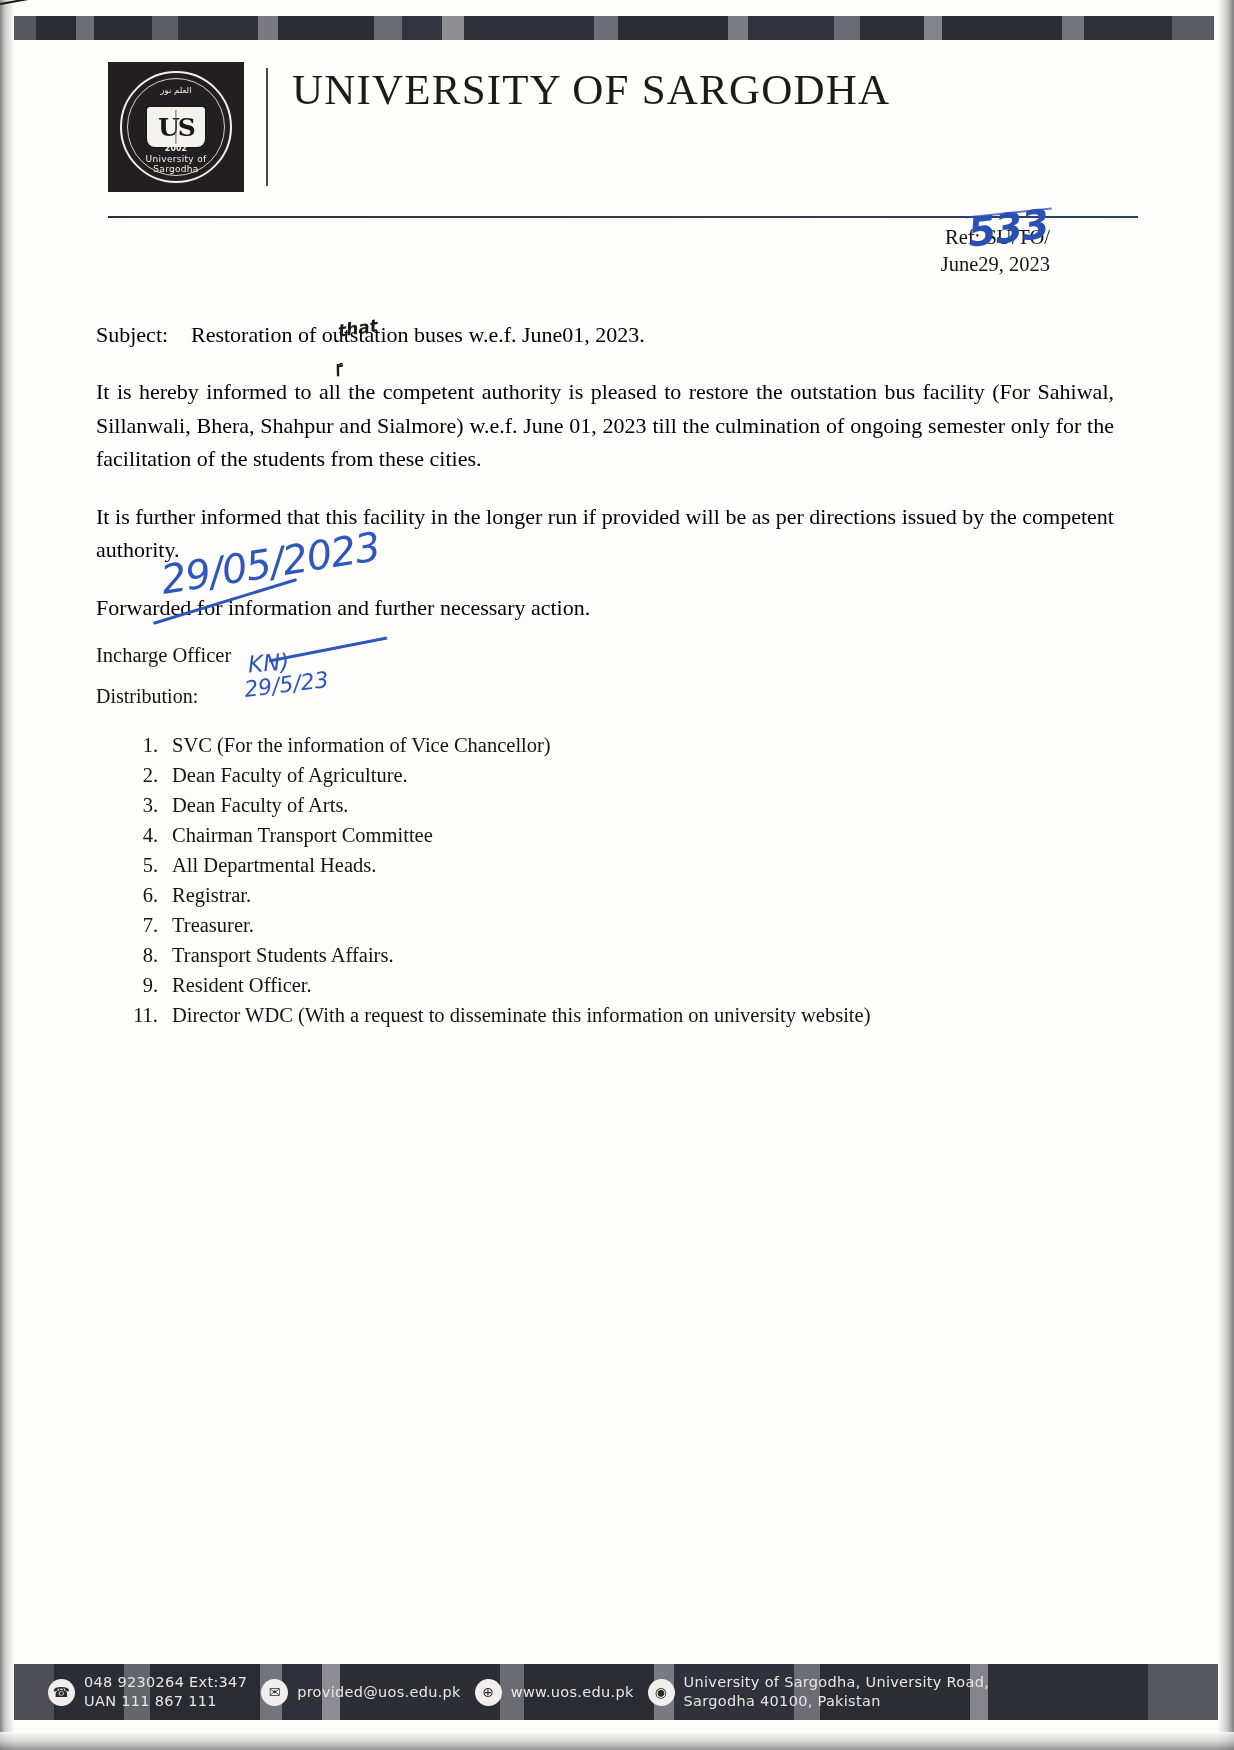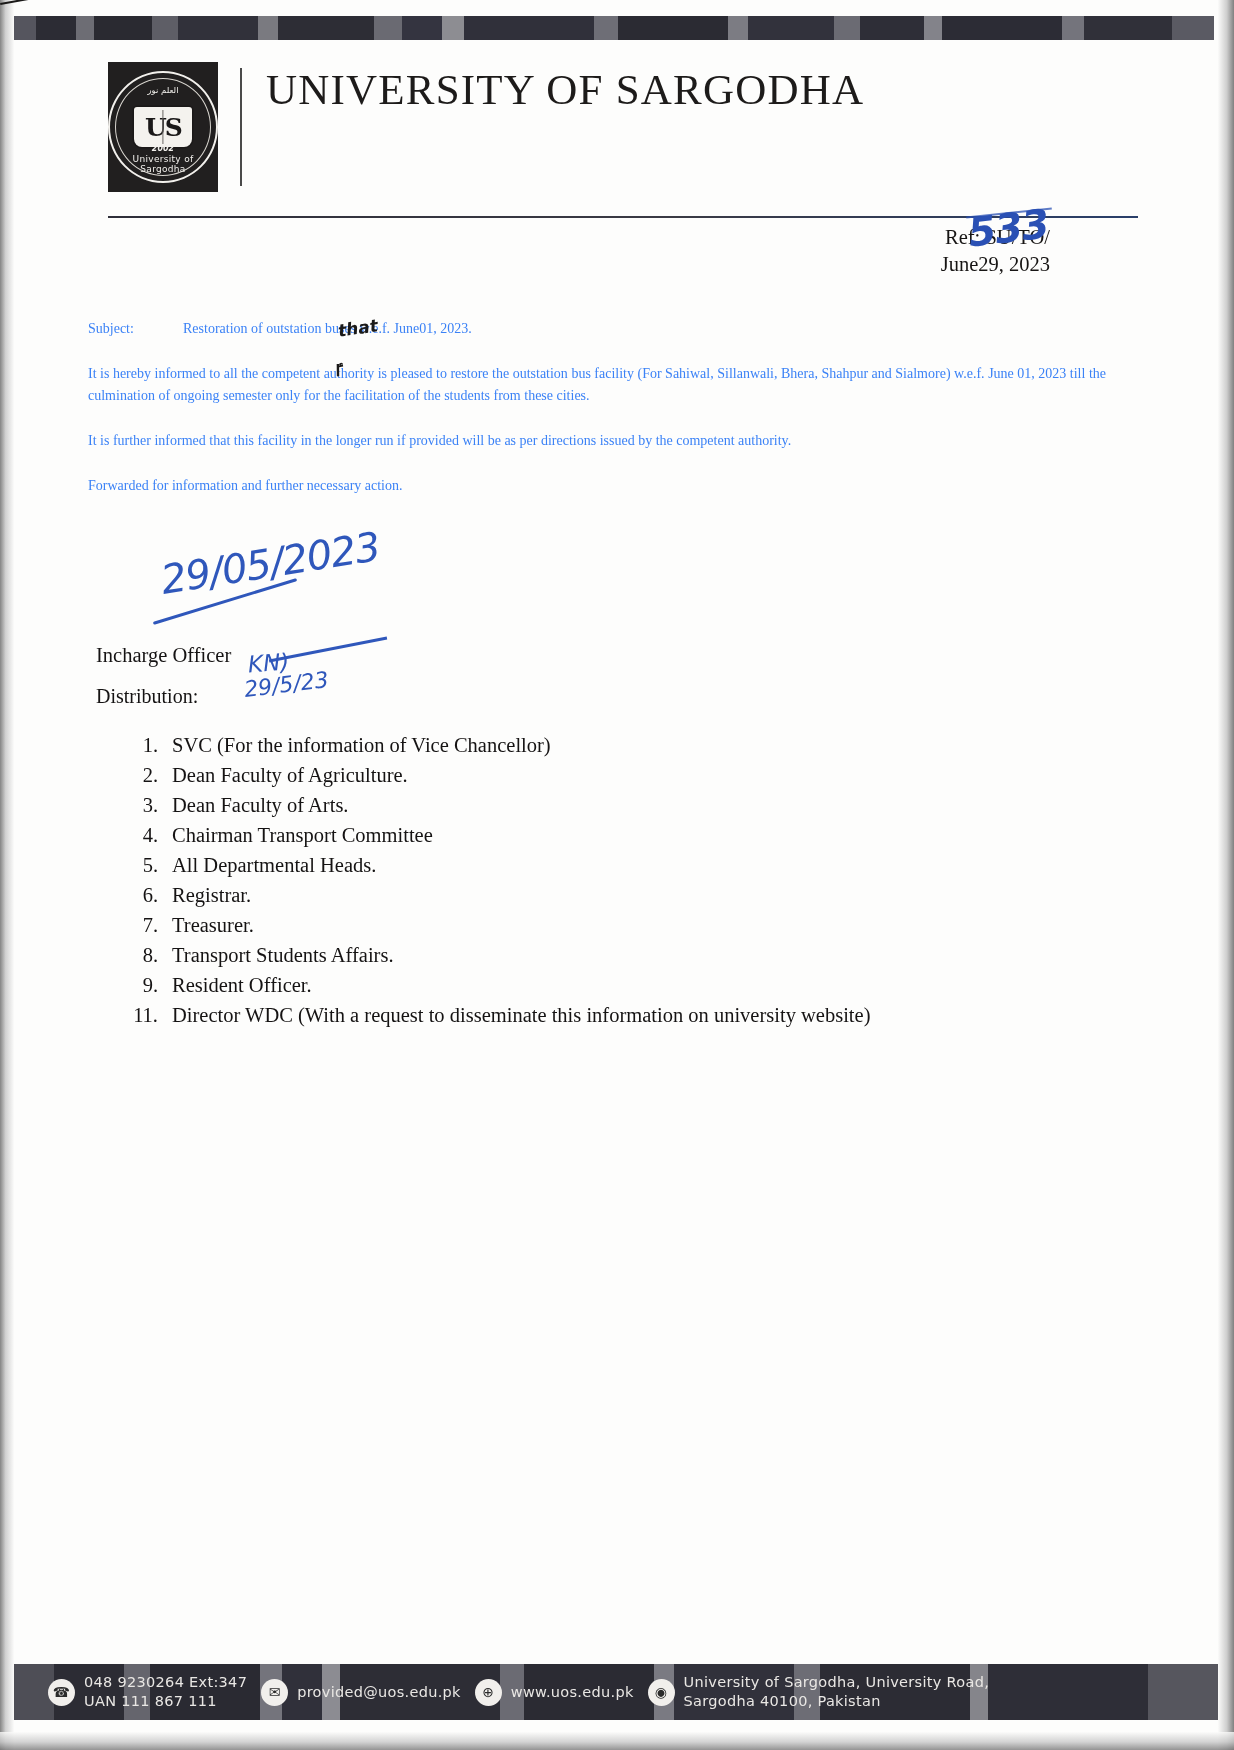--- a/index.html
+++ b/index.html
@@ -42,21 +42,21 @@
   .top-band .seg { position: absolute; top: 0; height: 24px; }
 
   
   .header {
     position: absolute;
     left: 108px; top: 62px;
     display: flex;
     align-items: stretch;
   }
   .crest {
-    width: 110px; height: 130px;
+    width: 136px; height: 130px;
     background: #211f1f;
     display: flex; align-items: center; justify-content: center;
     position: relative;
   }
   .crest-ring {
     width: 112px; height: 112px; border-radius: 50%;
     border: 2.5px solid #f2f0ec;
     position: relative;
     display: flex; align-items: center; justify-content: center;
   }
@@ -86,21 +86,20 @@
     text-align: center;
     font-size: 8.5px; color: #f0eeea;
     font-family: "DejaVu Sans", sans-serif;
     letter-spacing: .5px;
   }
   .crest-year {
     position: absolute; bottom: 28px; left: 0; right: 0;
     text-align: center;
     font-size: 8px; color: #f2f0ec; font-weight: bold;
     font-family: "DejaVu Sans", sans-serif;
-    font-style: italic;
   }
   .crest-motto {
     position: absolute; bottom: 7px; left: 0; right: 0;
     text-align: center;
     font-size: 9px; color: #f2f0ec;
     font-family: "DejaVu Sans", sans-serif;
     letter-spacing: .3px;
   }
   .header-divider {
     width: 2px;
@@ -155,24 +154,24 @@
   .hw-ref-strike {
     position: absolute;
     left: 966px; top: 212px; width: 86px; height: 2px;
     background: #2a50b4; transform: rotate(-6deg);
     opacity: .75;
   }
 
   
   .body-wrap {
     position: absolute;
-    left: 88px; top: 318px;
+    left: 96px; top: 318px;
     width: 1018px;
-    font-size: 14px;
-    color: #3b82f6;
+    font-size: 22px;
+    color: #000000;
     line-height: 1.52;
   }
   .subject-row { display: flex; margin-bottom: 24px; }
   .subject-label { width: 95px; flex: 0 0 95px; }
   .subject-text { flex: 1; }
   .para {
     text-align: justify;
     margin-bottom: 24px;
   }
   .para.last { margin-bottom: 0; }

